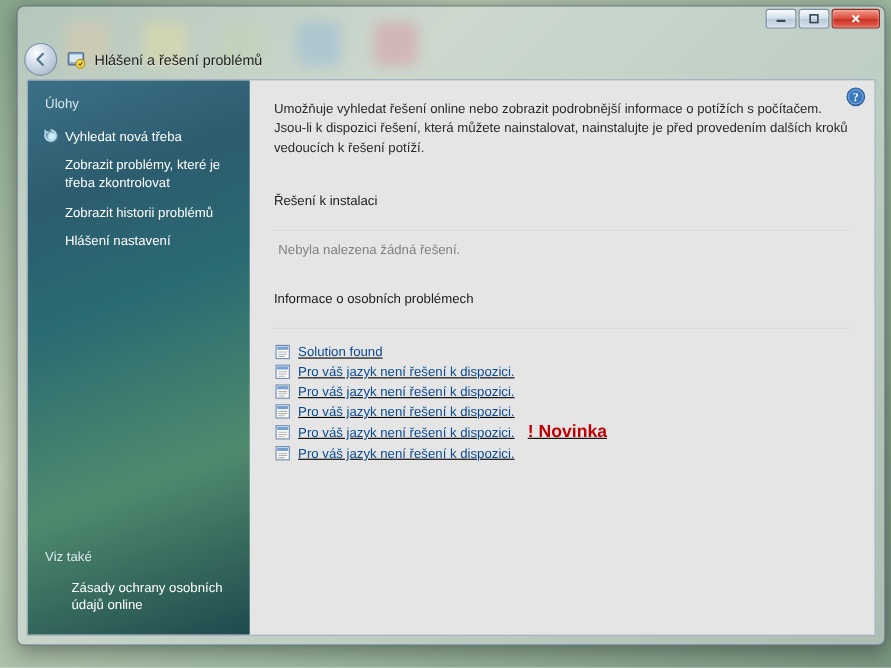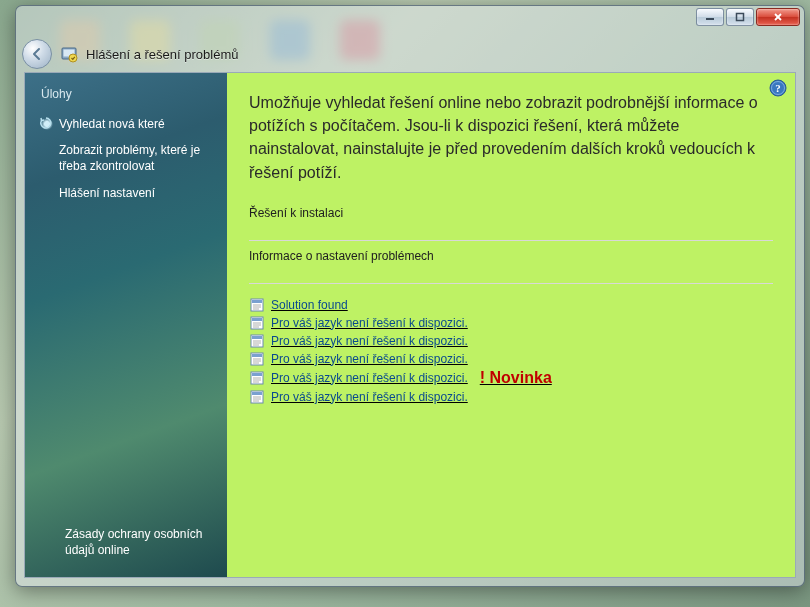--- a/index.html
+++ b/index.html
@@ -94,21 +94,21 @@
     font-size: 13px;
     text-shadow: 0 1px 0 rgba(255,255,255,0.5);
   }
 
   .content-area {
     position: absolute;
     top: 66px;
     left: 8px;
     right: 8px;
     bottom: 8px;
-    background: #bef264;
+    background: #e5e5e5;
     border: 1px solid #9aaab8;
     display: flex;
     overflow: hidden;
   }
 
   .sidebar {
     width: 202px;
     background: linear-gradient(160deg, #3d7088 0%, #2c5c6e 20%, #2a6a72 40%, #4f8a6e 70%, #1e4a4e 100%);
     color: #fff;
     padding: 14px 16px;
@@ -176,23 +176,23 @@
   }
 
   .main h1 {
     color: #0a4a8e;
     font-size: 16px;
     font-weight: 400;
     margin: 0 0 12px 0;
   }
   .main p.desc {
     color: #2a2a2a;
-    font-size: 16px;
+    font-size: 12px;
     line-height: 1.45;
-    margin: 0 0 22px 0;
+    margin: 0 0 32px 0;
   }
   .section-heading {
     color: #202020;
     font-size: 12px;
     border-bottom: 1px solid #d8d8d8;
     padding-bottom: 20px;
     margin: 0 0 8px 0;
   }
   .empty-msg {
     color: #808080;
@@ -282,53 +282,58 @@
     <div class="sidebar">
       <div class="sidebar-heading">Úlohy</div>
       <ul class="task-list">
         <li class="active">
           <span class="refresh-icon">
             <svg width="14" height="14" viewBox="0 0 14 14">
                 <path d="M7 2 A5 5 0 1 1 2.5 4.5" stroke="#b8e0ee" stroke-width="1.5" fill="none"></path>
                 <path d="M2 2 L2.5 4.5 L5 4" stroke="#b8e0ee" stroke-width="1.5" fill="none"></path>
               </svg>
           </span>
-          <span>Vyhledat nová které</span>
+          <span>Vyhledat nová třeba</span>
         </li>
         <li>
           <span>Zobrazit problémy, které je třeba zkontrolovat</span>
         </li>
         <li>
+          <span>Zobrazit historii problémů</span>
+        </li>
+        <li>
           <span>Hlášení nastavení</span>
         </li>
       </ul>
 
       <div class="see-also">
+        <div class="see-also-heading">Viz také</div>
         <ul class="see-also-list">
           <li>
             <span>Zásady ochrany osobních údajů online</span>
           </li>
         </ul>
       </div>
     </div>
 
     <div class="main">
       <span class="help-icon">
         <svg width="18" height="18" viewBox="0 0 18 18">
           <circle cx="9" cy="9" r="8" fill="#3a78c0" stroke="#2a5a94"></circle>
           <circle cx="9" cy="9" r="6.5" fill="none" stroke="#8ab8e8" stroke-width="0.8"></circle>
           <text x="9" y="13" text-anchor="middle" fill="#fff" font-size="11" font-weight="bold" font-family="Georgia">?</text>
         </svg>
       </span>
 
       <p class="desc">Umožňuje vyhledat řešení online nebo zobrazit podrobnější informace o potížích s počítačem. Jsou-li k dispozici řešení, která můžete nainstalovat, nainstalujte je před provedením dalších kroků vedoucích k řešení potíží.</p>
 
       <div class="section-heading">Řešení k instalaci</div>
-
-      <div class="section-heading">Informace o nastavení problémech</div>
+      <p class="empty-msg">Nebyla nalezena žádná řešení.</p>
+
+      <div class="section-heading">Informace o osobních problémech</div>
       <ul class="problem-list">
         <li>
           <span class="problem-icon"><svg width="16" height="16" viewBox="0 0 16 16">
                 <rect x="2" y="2" width="12" height="12" fill="#fff" stroke="#6a8ab0"></rect>
                 <rect x="3" y="3" width="10" height="3" fill="#7aa0d0"></rect>
                 <line x1="4" y1="8" x2="12" y2="8" stroke="#b0b0b0"></line>
                 <line x1="4" y1="10" x2="12" y2="10" stroke="#b0b0b0"></line>
                 <line x1="4" y1="12" x2="10" y2="12" stroke="#b0b0b0"></line>
               </svg></span>
           <a>Solution found</a>

